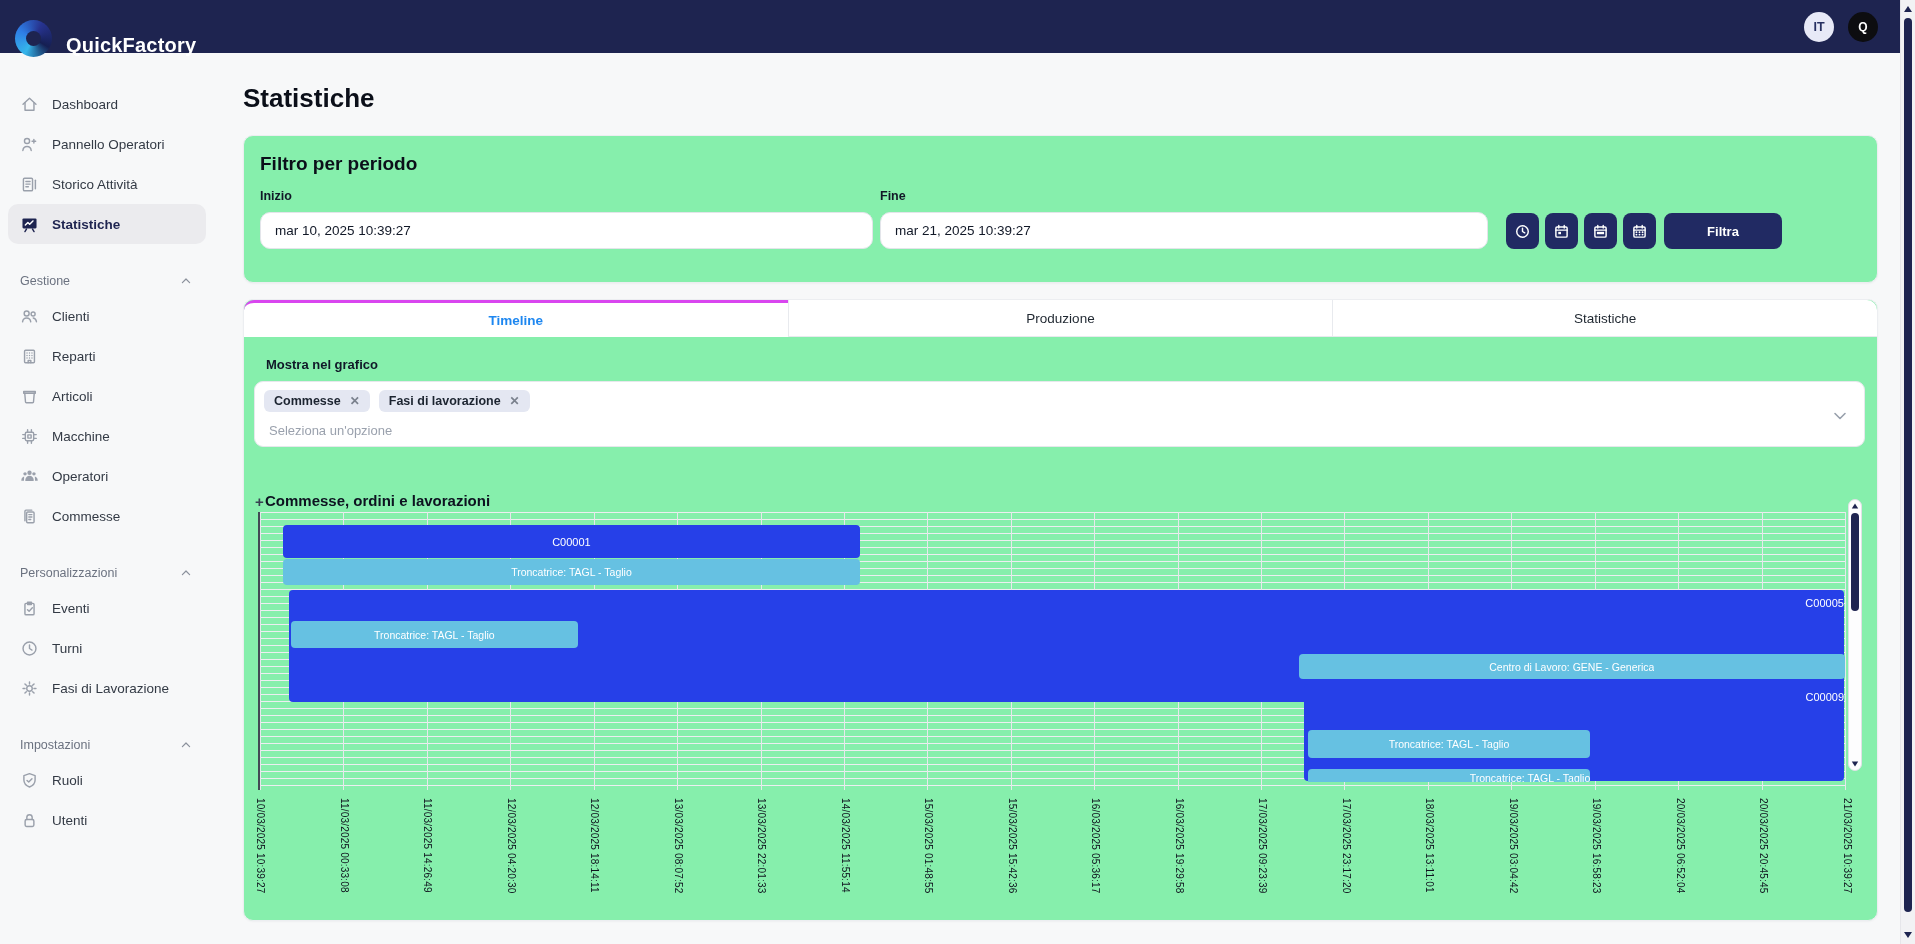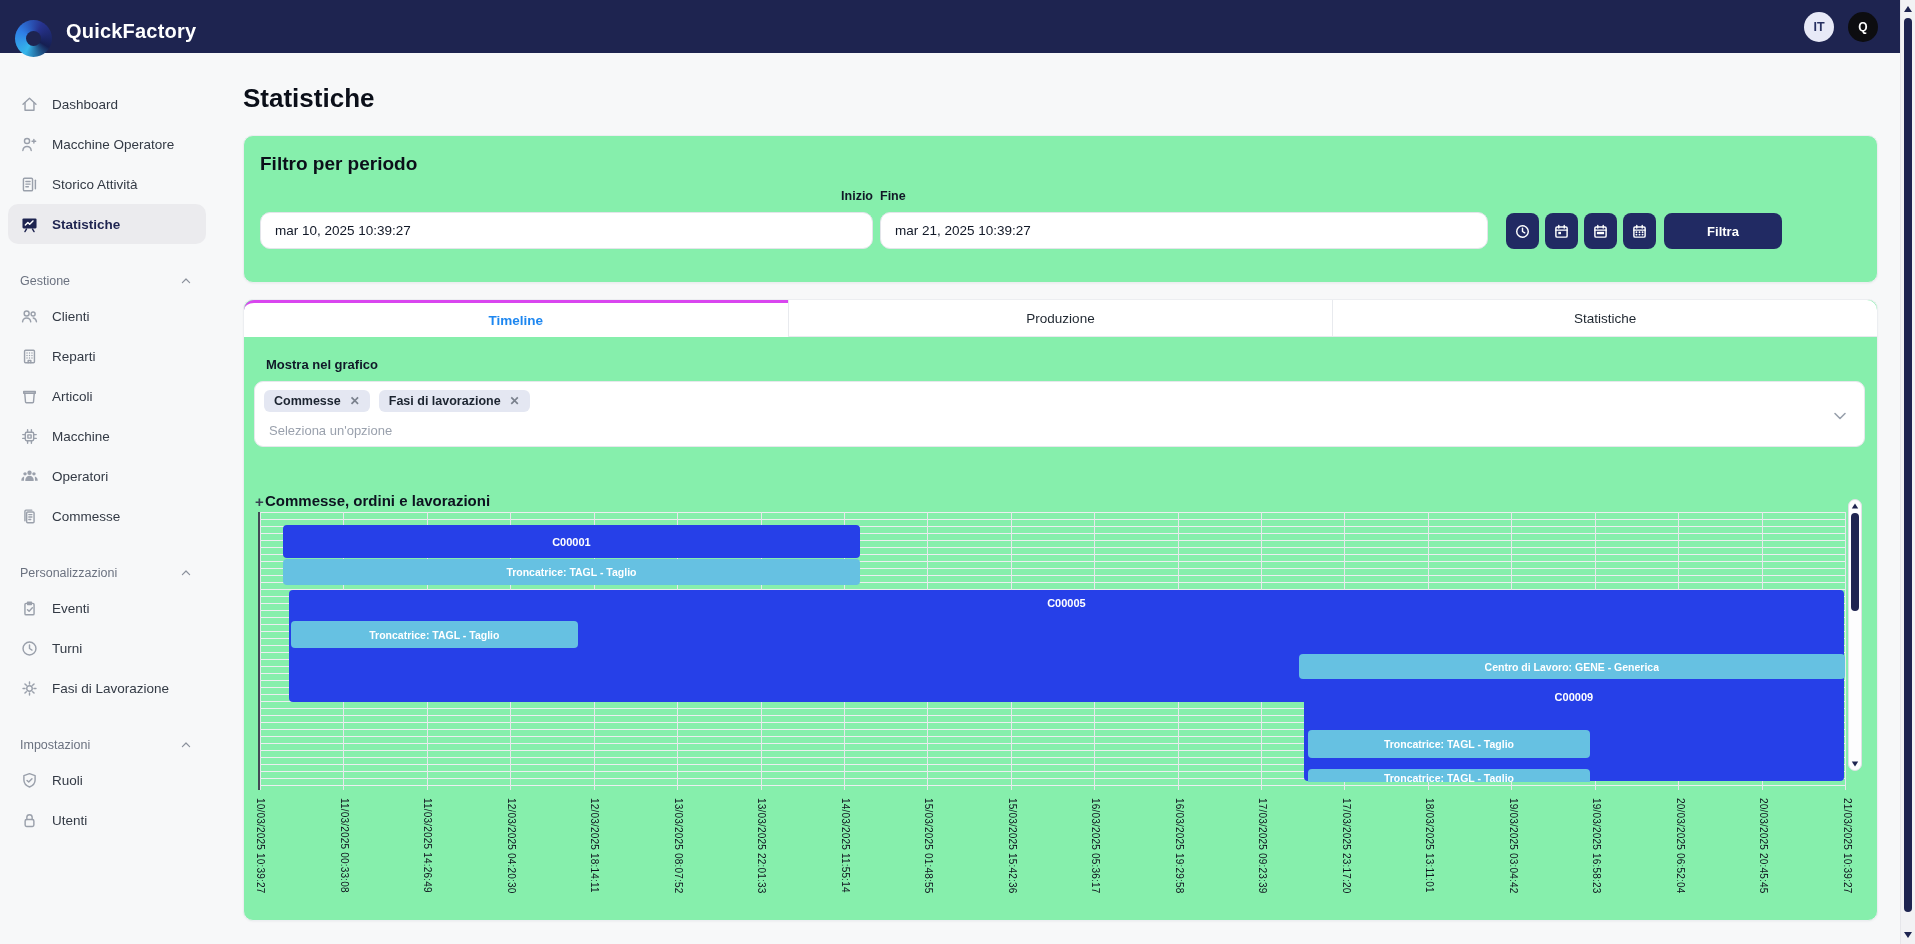--- a/index.html
+++ b/index.html
@@ -2,21 +2,21 @@
 <html><head>
 <meta charset="utf-8">
 <style>
   html,body{margin:0;padding:0;width:1915px;height:944px;overflow:hidden;
     font-family:"Liberation Sans",sans-serif;background:#f7f8f9;color:#1f2430;}
   .app{position:relative;width:1915px;height:944px;}
 
   
   .topbar{position:absolute;top:0;left:0;width:1900px;height:53px;background:#1e2450;
     display:flex;align-items:center;justify-content:space-between;padding:0 22px 0 15px;box-sizing:border-box;}
-  .brand{display:flex;align-items:flex-start;cursor:pointer;margin-top:24px;}
+  .brand{display:flex;align-items:flex-end;cursor:pointer;margin-top:24px;}
   .logo{width:37px;height:37px;border-radius:50%;position:relative;display:inline-block;
     background:conic-gradient(from 210deg,#35b5ea,#2e7de6,#27338f,#151f52,#35b5ea);}
   .logo-hole{position:absolute;left:11px;top:11px;width:15px;height:15px;border-radius:50%;background:#1e2450;}
   .brand-name{margin-left:14px;color:#fff;font-size:20px;font-weight:600;letter-spacing:.2px;}
   .topbar-right{display:flex;align-items:center;gap:14px;}
   .badge-it{width:30px;height:30px;border-radius:50%;background:#e7e9f7;color:#273062;
     font-weight:700;font-size:12.5px;display:flex;align-items:center;justify-content:center;cursor:pointer;}
   .badge-user{width:30px;height:30px;border-radius:50%;background:#0d0d10;color:#fff;
     font-weight:700;font-size:12px;display:flex;align-items:center;justify-content:center;cursor:pointer;}
 
@@ -45,21 +45,21 @@
   h1.page-title{margin:30px 0 0;font-size:26px;font-weight:700;color:#0b0f19;}
   .card{background:#86efac;border:1px solid #eceef1;border-radius:10px;box-sizing:border-box;
     box-shadow:0 1px 2px rgba(16,24,40,.04);}
 
   
   .filter-card{margin-top:21px;height:148px;padding:17px 16px;}
   .filter-title{margin:0 0 14px;font-size:19px;font-weight:700;color:#0b0f19;}
   .filter-row{display:flex;align-items:flex-end;}
   .field{display:flex;flex-direction:column;gap:9px;}
   .field label{font-size:12.5px;font-weight:600;color:#111827;}
-  .field-start{width:613px;margin-right:7px;align-items:flex-end;}
+  .field-start{width:613px;margin-right:7px;}
   .field-end{width:608px;margin-right:18px;}
   .date-input{height:37px;border:1px solid #e3e5ea;border-radius:10px;padding:0 14px;font-size:13.5px;
     color:#111827;background:#fff;box-sizing:border-box;font-family:"Liberation Sans",sans-serif;width:100%;}
   .filter-actions{display:flex;align-items:center;gap:6px;}
   .icon-btn{width:33px;height:36px;border:none;border-radius:8px;background:#212a63;color:#fff;
     display:flex;align-items:center;justify-content:center;cursor:pointer;padding:0;}
   .btn-filtra{width:118px;height:36px;margin-left:2px;border:none;border-radius:8px;background:#212a63;
     color:#fff;font-weight:700;font-size:13px;cursor:pointer;font-family:"Liberation Sans",sans-serif;}
 
   
@@ -85,21 +85,21 @@
   
   .crosshair{position:absolute;left:11px;top:156px;font-size:15px;font-weight:700;color:#374151;}
   .gantt-title{position:absolute;left:21px;top:155px;font-size:15px;font-weight:700;color:#0d1220;}
   .gantt-plot{position:absolute;left:14px;top:175px;width:1587px;height:278px;
     border-left:2px solid #434a55;box-sizing:border-box;
     background:repeating-linear-gradient(to bottom,#eceef1 0,#eceef1 1px,transparent 1px,transparent 7px);}
   .vline{position:absolute;top:0;bottom:0;width:1px;background:#e6e8ec;}
   .bar{position:absolute;border-radius:4px;box-sizing:border-box;overflow:hidden;cursor:pointer;}
   .bar.commessa{z-index:1;}
   .bar.fase{z-index:2;}
-  .bar-label{color:#fff;font-weight:700;white-space:nowrap;overflow:hidden;text-overflow:ellipsis;text-align:center;}
+  .bar-label{color:#fff;font-weight:400;white-space:nowrap;overflow:hidden;text-overflow:ellipsis;text-align:right;}
   .bar.center{display:flex;align-items:center;justify-content:center;}
   .bar.top .bar-label{position:absolute;top:7px;left:0;right:0;}
   .bar .lbl-commessa{font-size:11px;}
   .bar .lbl-fase{font-size:10.5px;}
   .bar.clipped{border-bottom-left-radius:0;border-bottom-right-radius:0;}
   .bar.clipped .bar-label{position:absolute;top:3px;left:0;right:0;}
 
   .gantt-scrollbar{position:absolute;left:1604px;top:162px;width:14px;height:272px;border:1px solid #dfe2e6;
     border-radius:7px;background:#fdfdfe;box-sizing:border-box;cursor:pointer;}
   .gs-up{position:absolute;top:3px;left:2px;transform:scale(.8);}
@@ -139,21 +139,21 @@
         <span>Dashboard</span>
       </div>
       <div class="sb-item">
         <span class="icon">
           <svg width="19" height="19" viewBox="0 0 20 20" fill="none" stroke="currentColor" stroke-width="1.5" stroke-linecap="round" stroke-linejoin="round">
             <circle cx="7.4" cy="6.3" r="2.7"></circle>
             <path d="M3 16.3c.3-2.5 2.1-4.2 4.4-4.2 2.3 0 4.1 1.7 4.4 4.2"></path>
             <path d="M14.6 4.6v3.8M12.7 6.5h3.8"></path>
           </svg>
         </span>
-        <span>Macchine Operatore</span>
+        <span>Pannello Operatori</span>
       </div>
       <div class="sb-item">
         <span class="icon">
           <svg width="19" height="19" viewBox="0 0 20 20" fill="none" stroke="currentColor" stroke-width="1.5" stroke-linecap="round" stroke-linejoin="round">
             <rect x="3.6" y="3.4" width="9.6" height="13.2" rx="1.2"></rect>
             <path d="M6.2 6.8h4.4M6.2 9.6h4.4M6.2 12.4h2.6"></path>
             <path d="M16.2 5.6v8.8"></path>
           </svg>
         </span>
         <span>Storico Attività</span>

